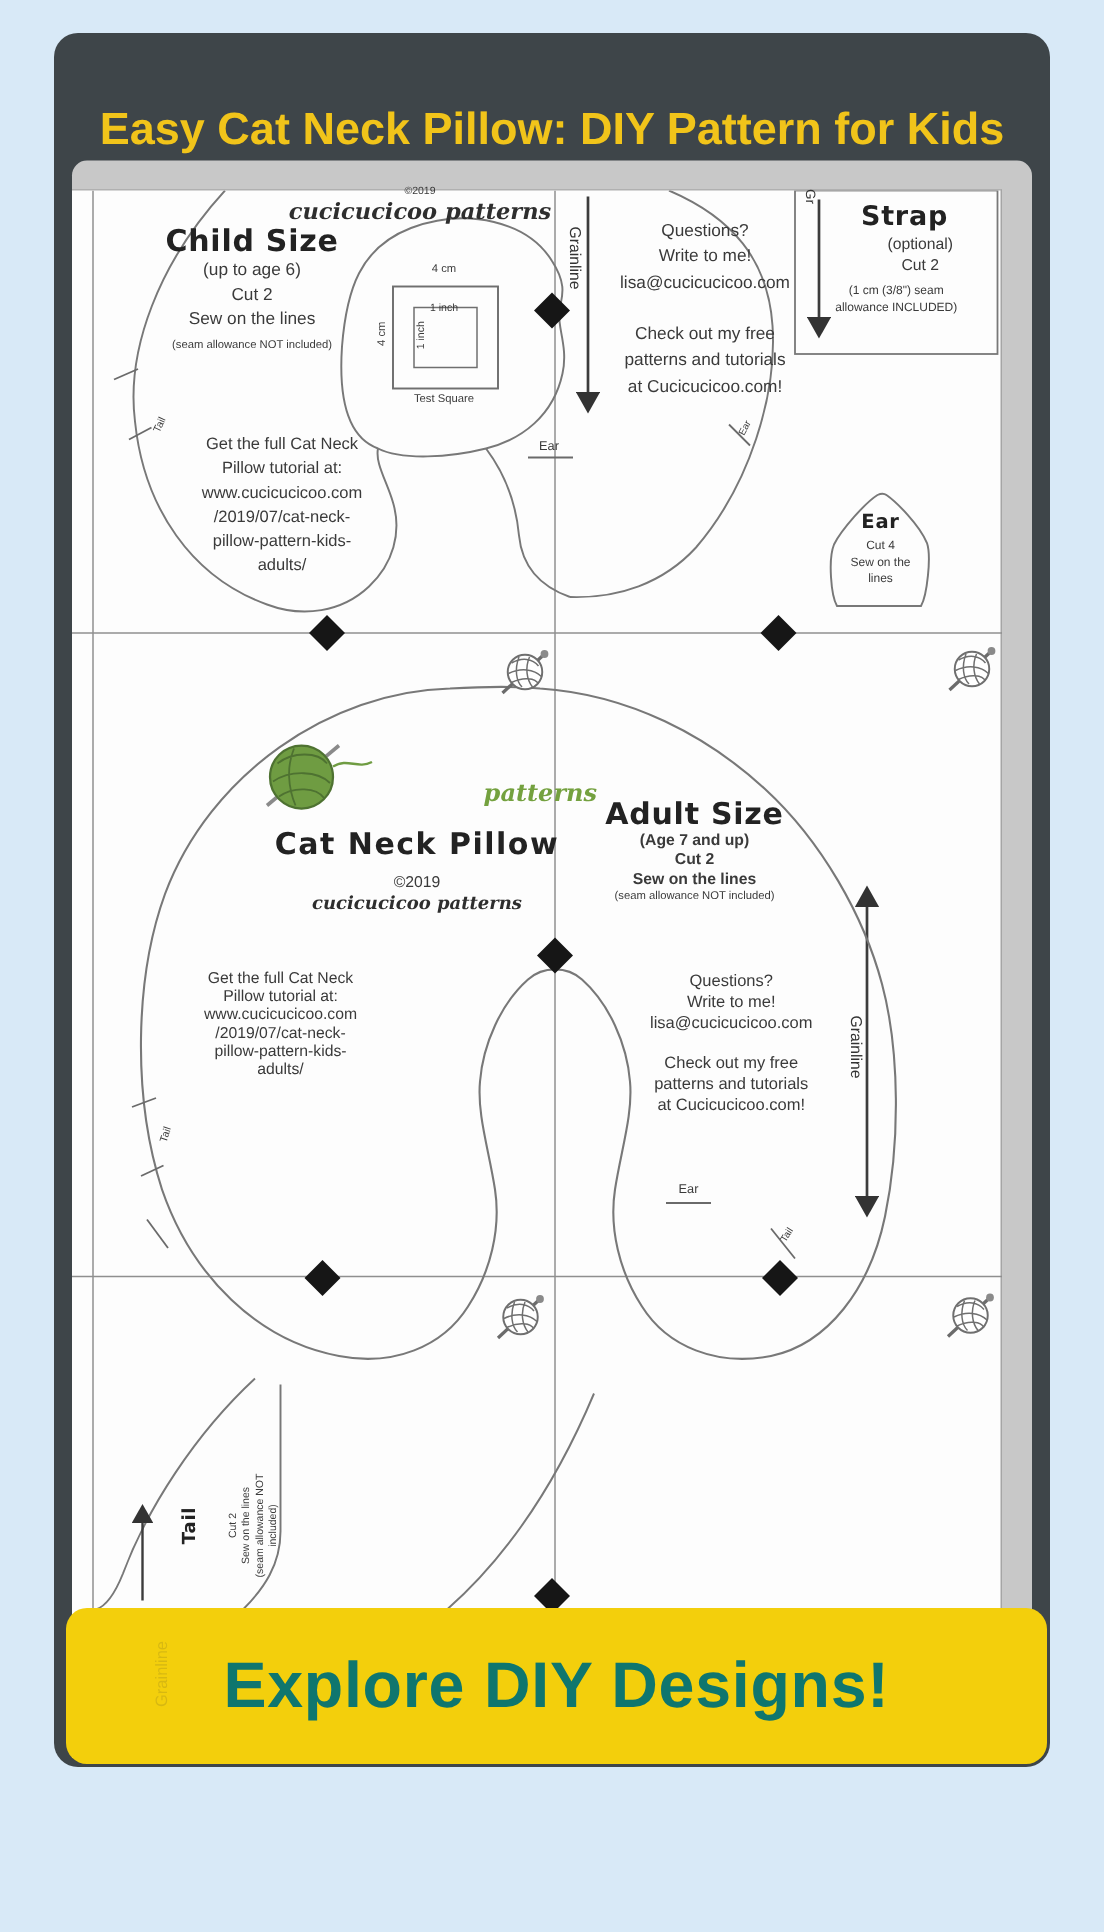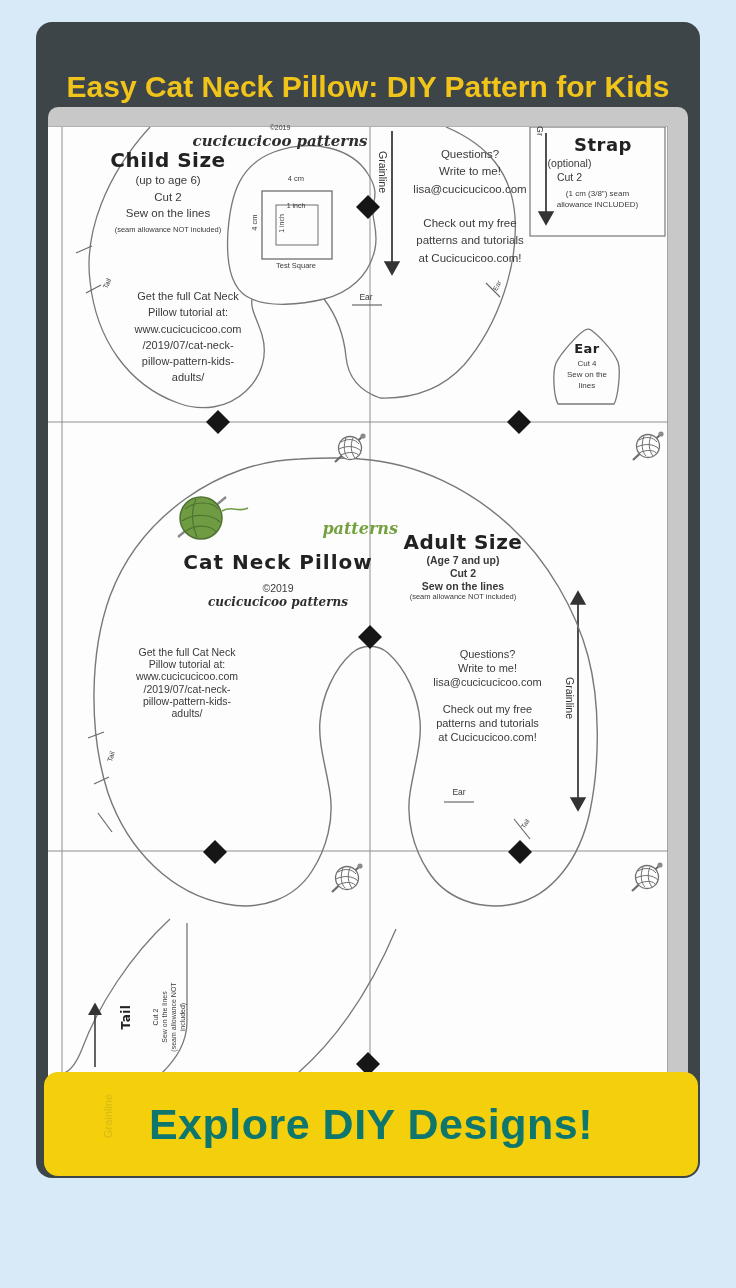--- a/index.html
+++ b/index.html
@@ -149,21 +149,21 @@
 adults/</div>
   <div class="pt" style="left:390px;top:146px;width:160px;font-size:11.5px;line-height:17.3px;">Questions?
 Write to me!
 lisa@cucicucicoo.com
 
 Check out my free
 patterns and tutorials
 at Cucicucicoo.com!</div>
 
   <div class="pt hand" style="left:530px;top:134px;width:146px;font-size:18px;">Strap</div>
-  <div class="pt" style="left:512px;top:156px;width:115px;font-size:10.5px;line-height:14px;">(optional)
+  <div class="pt" style="left:556px;top:156px;width:115px;font-size:10.5px;line-height:14px;">(optional)
 Cut 2</div>
   <div class="pt" style="left:530px;top:188px;width:135px;font-size:8px;line-height:11px;">(1 cm (3/8") seam
 allowance INCLUDED)</div>
 
   <div class="pt hand" style="left:552px;top:341px;width:70px;font-size:13px;">Ear</div>
   <div class="pt" style="left:552px;top:358px;width:70px;font-size:8px;line-height:11px;">Cut 4
 Sew on the
 lines</div>
 
   <div class="pt" style="left:336px;top:292px;width:60px;font-size:8.5px;">Ear</div>

